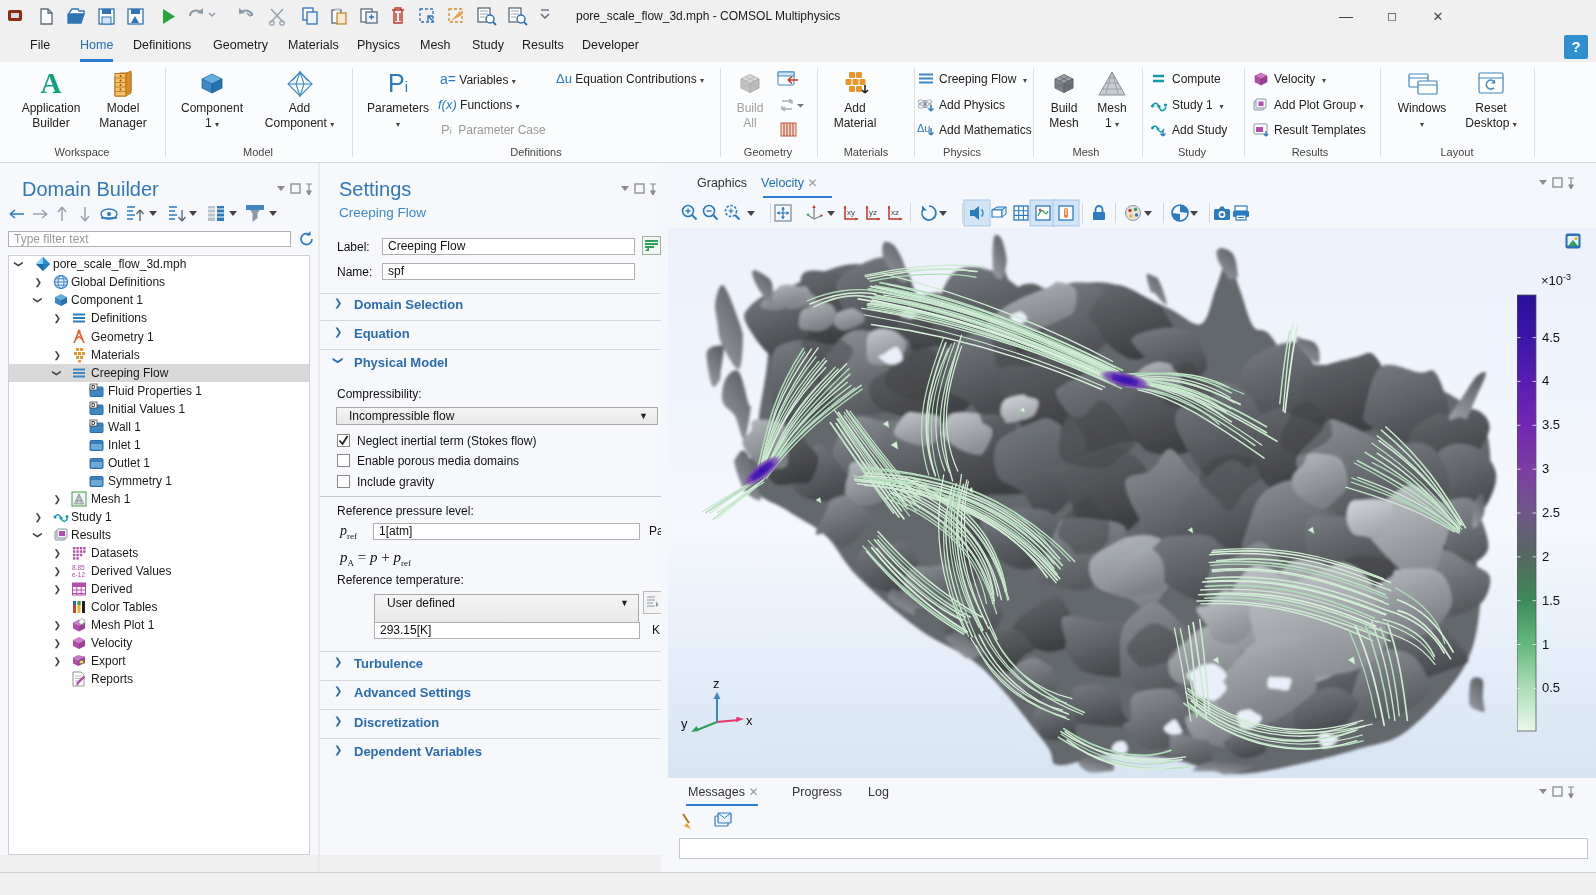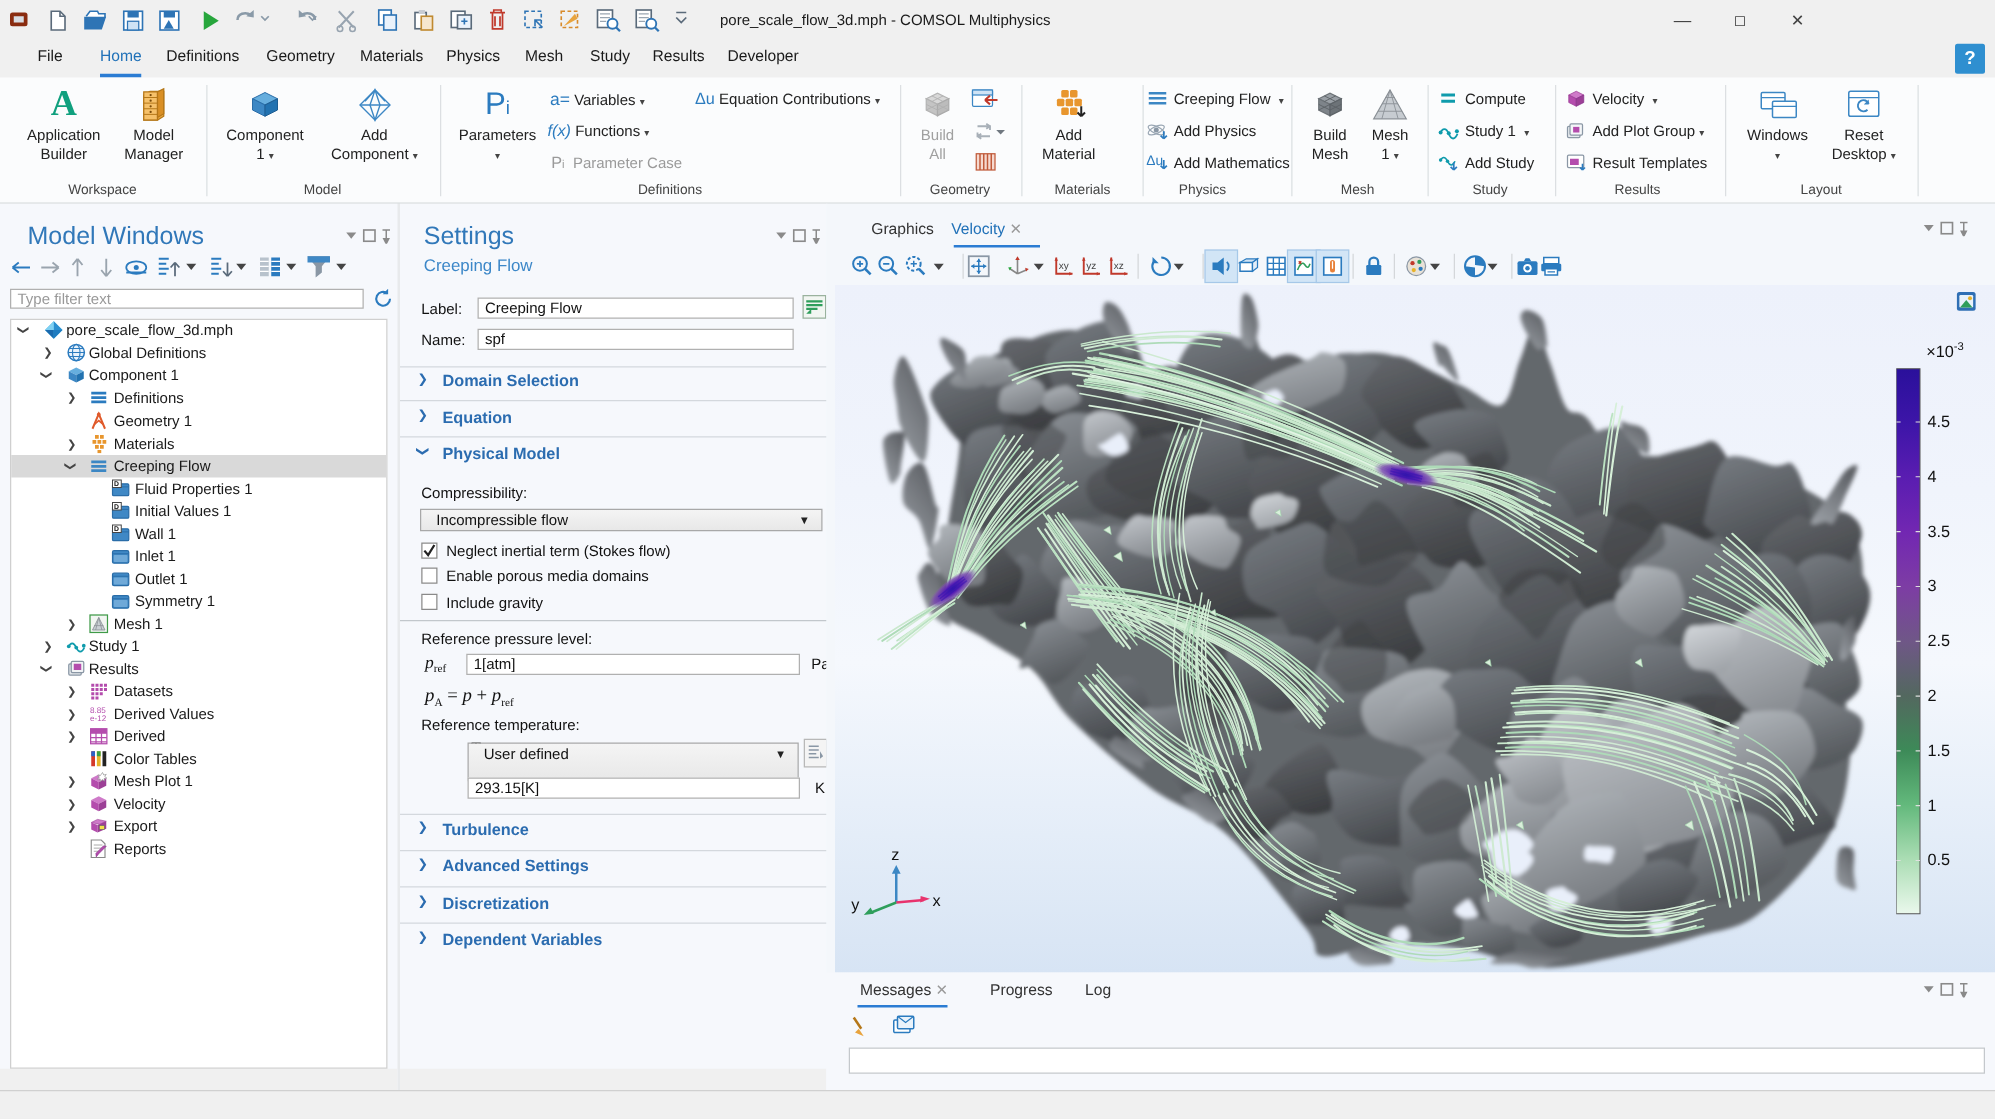--- a/index.html
+++ b/index.html
@@ -342,21 +342,21 @@
           </svg></div>
         <div class="t1">Reset</div>
         <div class="t2">Desktop <span class="chev">▾</span></div>
       </div>
   </div>
 </div>
 
 <div id="mainarea">
   <div class="panel" id="mb-panel">
 <div style="position:absolute;left:0;top:692px;width:318px;height:17px;background:#f0f0f0;"></div>
-<div style="position:absolute;left:22px;top:15px;" class="panel-title">Model Windows</div>
+<div style="position:absolute;left:22px;top:15px;" class="panel-title">Domain Builder</div>
 <div class="panel-minis" style="left:276px;top:20px;"><svg width="40" height="12">
           <path d="M1 3l4 5l4-5z" fill="#8a8a8a"></path>
           <rect x="15" y="1" width="9" height="9" fill="none" stroke="#8a8a8a" stroke-width="1.3"></rect>
           <path d="M33 1v7m-3-7h6m-5 7h4l-2 4z" stroke="#8a8a8a" stroke-width="1.2" fill="#8a8a8a"></path>
         </svg></div>
 <svg width="300" height="22" style="position:absolute;left:0;top:40px">
         <path d="M10 11h14m-14 0l5-4m-5 4l5 4" stroke="#2b7bbf" stroke-width="1.5" fill="none"></path>
         <path d="M33 11h14m0 0l-5-4m5 4l-5 4" stroke="#9aa4ae" stroke-width="1.5" fill="none"></path>
         <path d="M62 18V4m0 0l-4 5m4-5l4 5" stroke="#9aa4ae" stroke-width="1.5" fill="none"></path>
         <path d="M85 4v14m0 0l-4-5m4 5l4-5" stroke="#9aa4ae" stroke-width="1.5" fill="none"></path>

